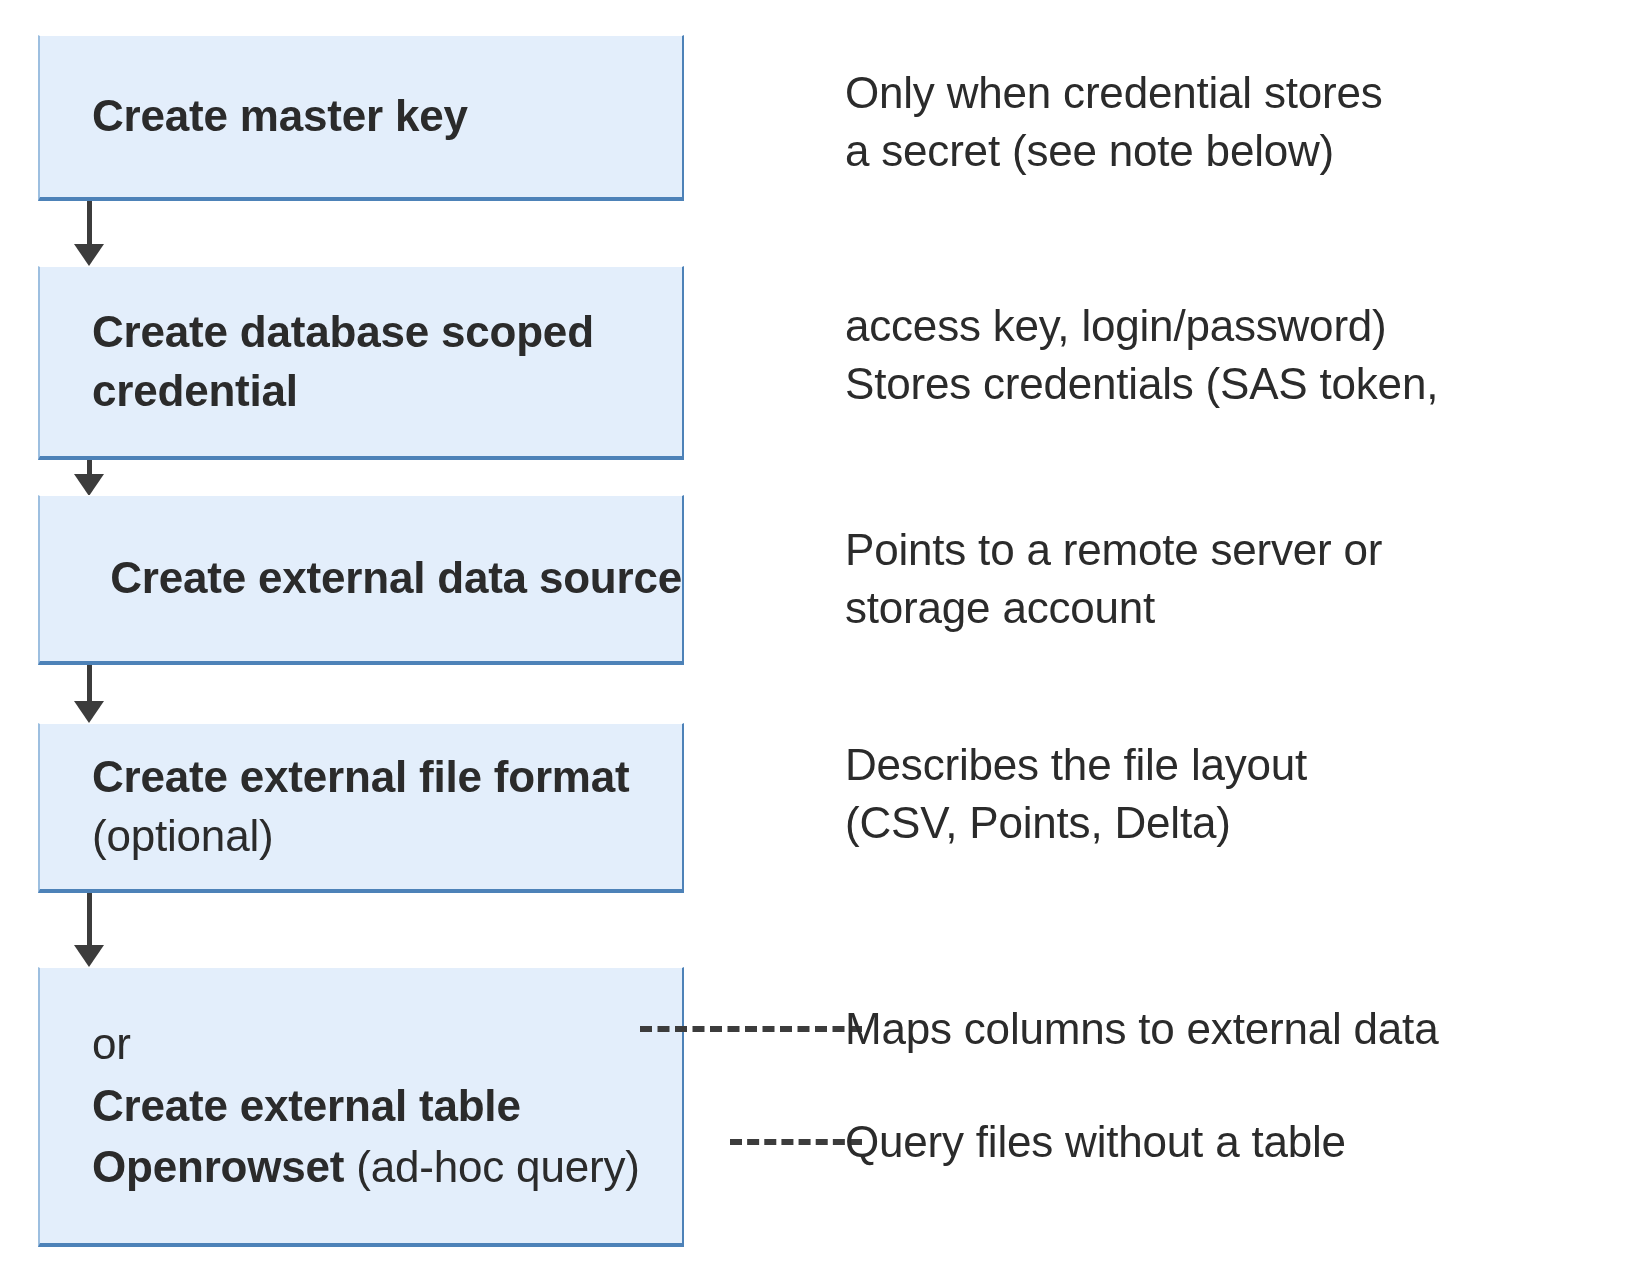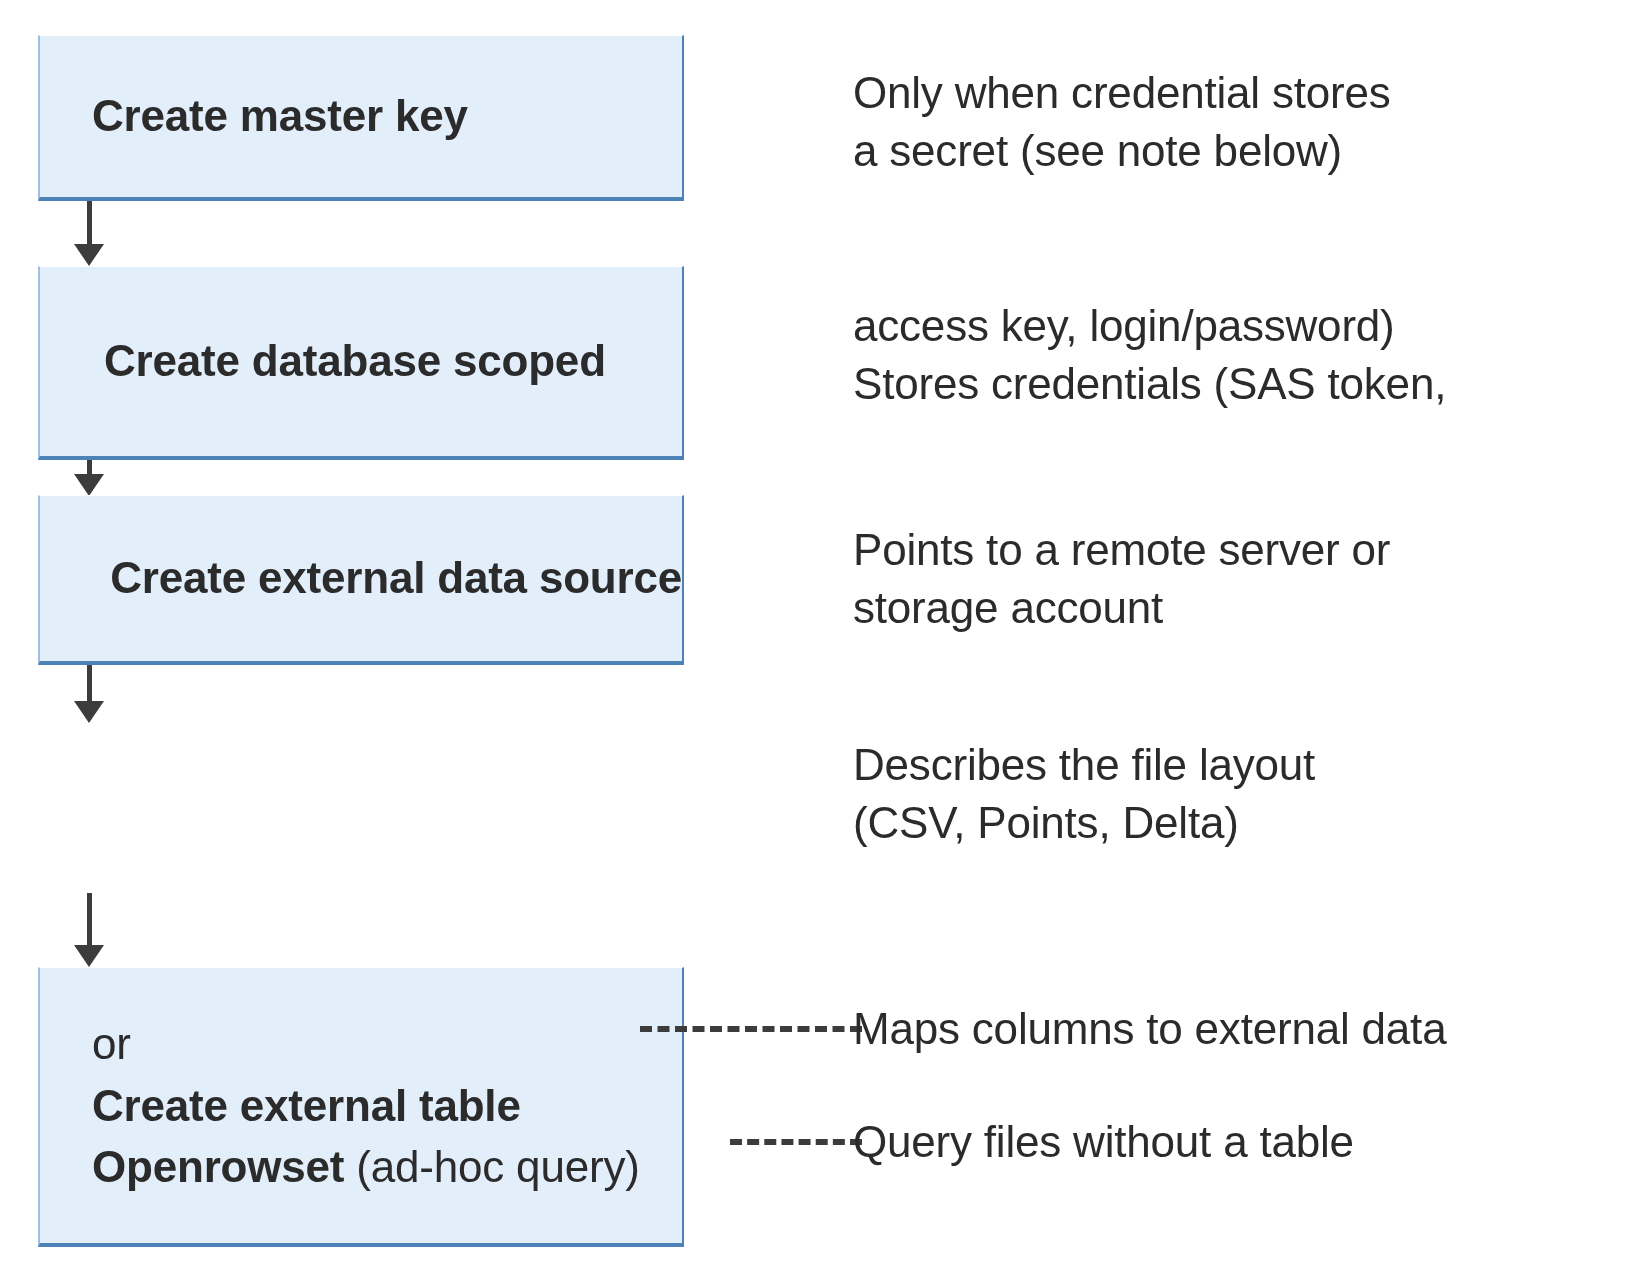--- a/index.html
+++ b/index.html
@@ -44,21 +44,21 @@
     line-height: 1.33;
     letter-spacing: -0.2px;
     white-space: nowrap;
   }
   .step-box .line.bold { font-weight: bold; }
   .step-box .line.normal { font-weight: normal; }
   .step-box .line .sub { font-weight: normal; }
 
   
   #box-1 { top: 35px;   height: 166px; }
-  #box-2 { top: 266px;  height: 194px; padding-left: 12px; }
+  #box-2 { top: 266px;  height: 194px; }
   #box-3 { top: 495px;  height: 170px; align-items: flex-end; }
   #box-4 { top: 723px;  height: 170px; }
   #box-5 { top: 967px;  height: 280px; }
 
   #box-5 .line { line-height: 1.40; }
 
   
   .arrow {
     position: absolute;
     left: 82px;
@@ -99,21 +99,20 @@
   
   .note {
     position: absolute;
     left: 845px;
     color: #2b2b2b;
     font-size: 44px;
     line-height: 1.32;
     letter-spacing: -0.2px;
     white-space: nowrap;
     font-weight: normal;
-    margin-left: 8px;
   }
   #note-1 { top: 64px; }
   #note-2 { top: 297px; }
   #note-3 { top: 521px; }
   #note-4 { top: 736px; }
   #note-5a { top: 1000px; }
   #note-5b { top: 1113px; text-align: right; }
 
   
   .dashline {
@@ -136,20 +135,21 @@
     <div class="shaft"></div>
       <div class="head"></div>
   </div>
   <div class="note" id="note-1">
     <div>Only when credential stores</div>
     <div>a secret (see note below)</div>
   </div>
 
   <div class="step-box" id="box-2">
     <div class="line bold">Create database scoped</div>
+    <div class="line bold">credential</div>
   </div>
   <div class="arrow" id="arrow-2">
     <div class="shaft"></div>
       <div class="head"></div>
   </div>
   <div class="note" id="note-2">
     <div>access key, login/password)</div>
     <div>Stores credentials (SAS token,</div>
   </div>
 
@@ -158,20 +158,24 @@
   </div>
   <div class="arrow" id="arrow-3">
     <div class="shaft"></div>
       <div class="head"></div>
   </div>
   <div class="note" id="note-3">
     <div>Points to a remote server or</div>
     <div>storage account</div>
   </div>
 
+  <div class="step-box" id="box-4">
+    <div class="line bold">Create external file format</div>
+    <div class="line normal">(optional)</div>
+  </div>
   <div class="arrow" id="arrow-4">
     <div class="shaft"></div>
       <div class="head"></div>
   </div>
   <div class="note" id="note-4">
     <div>Describes the file layout</div>
     <div>(CSV, Points, Delta)</div>
   </div>
 
   <div class="step-box" id="box-5">

